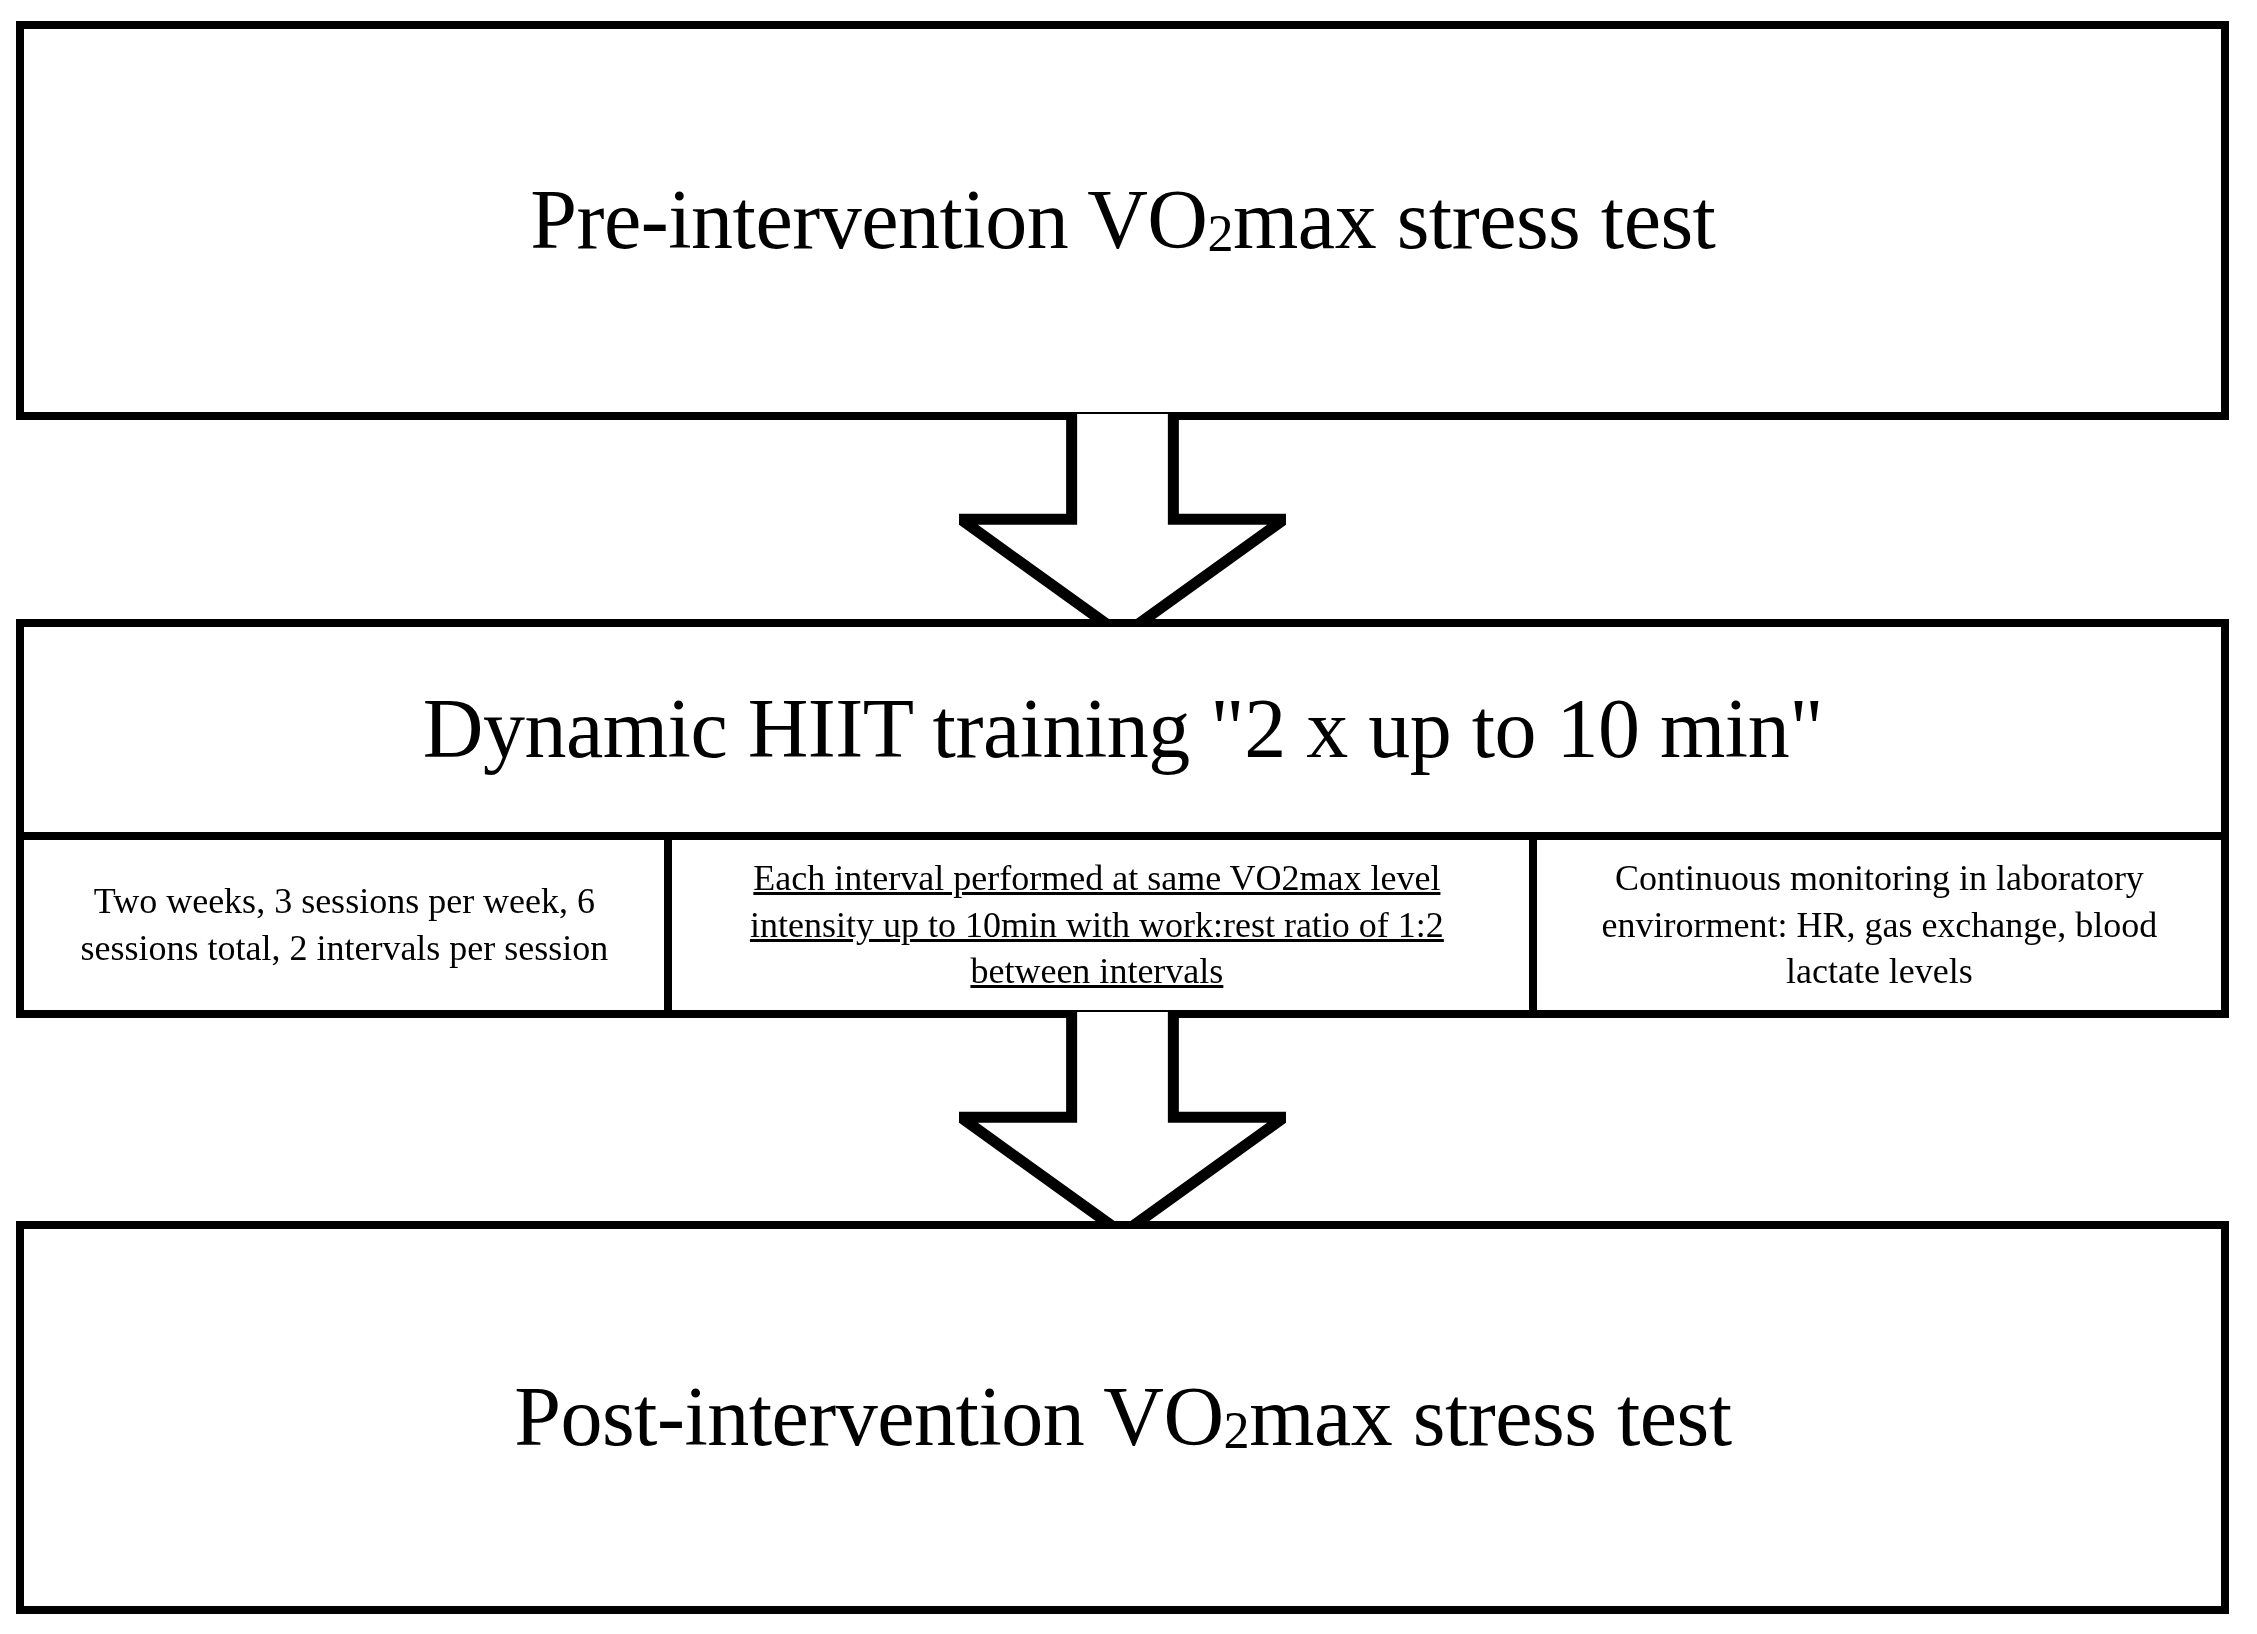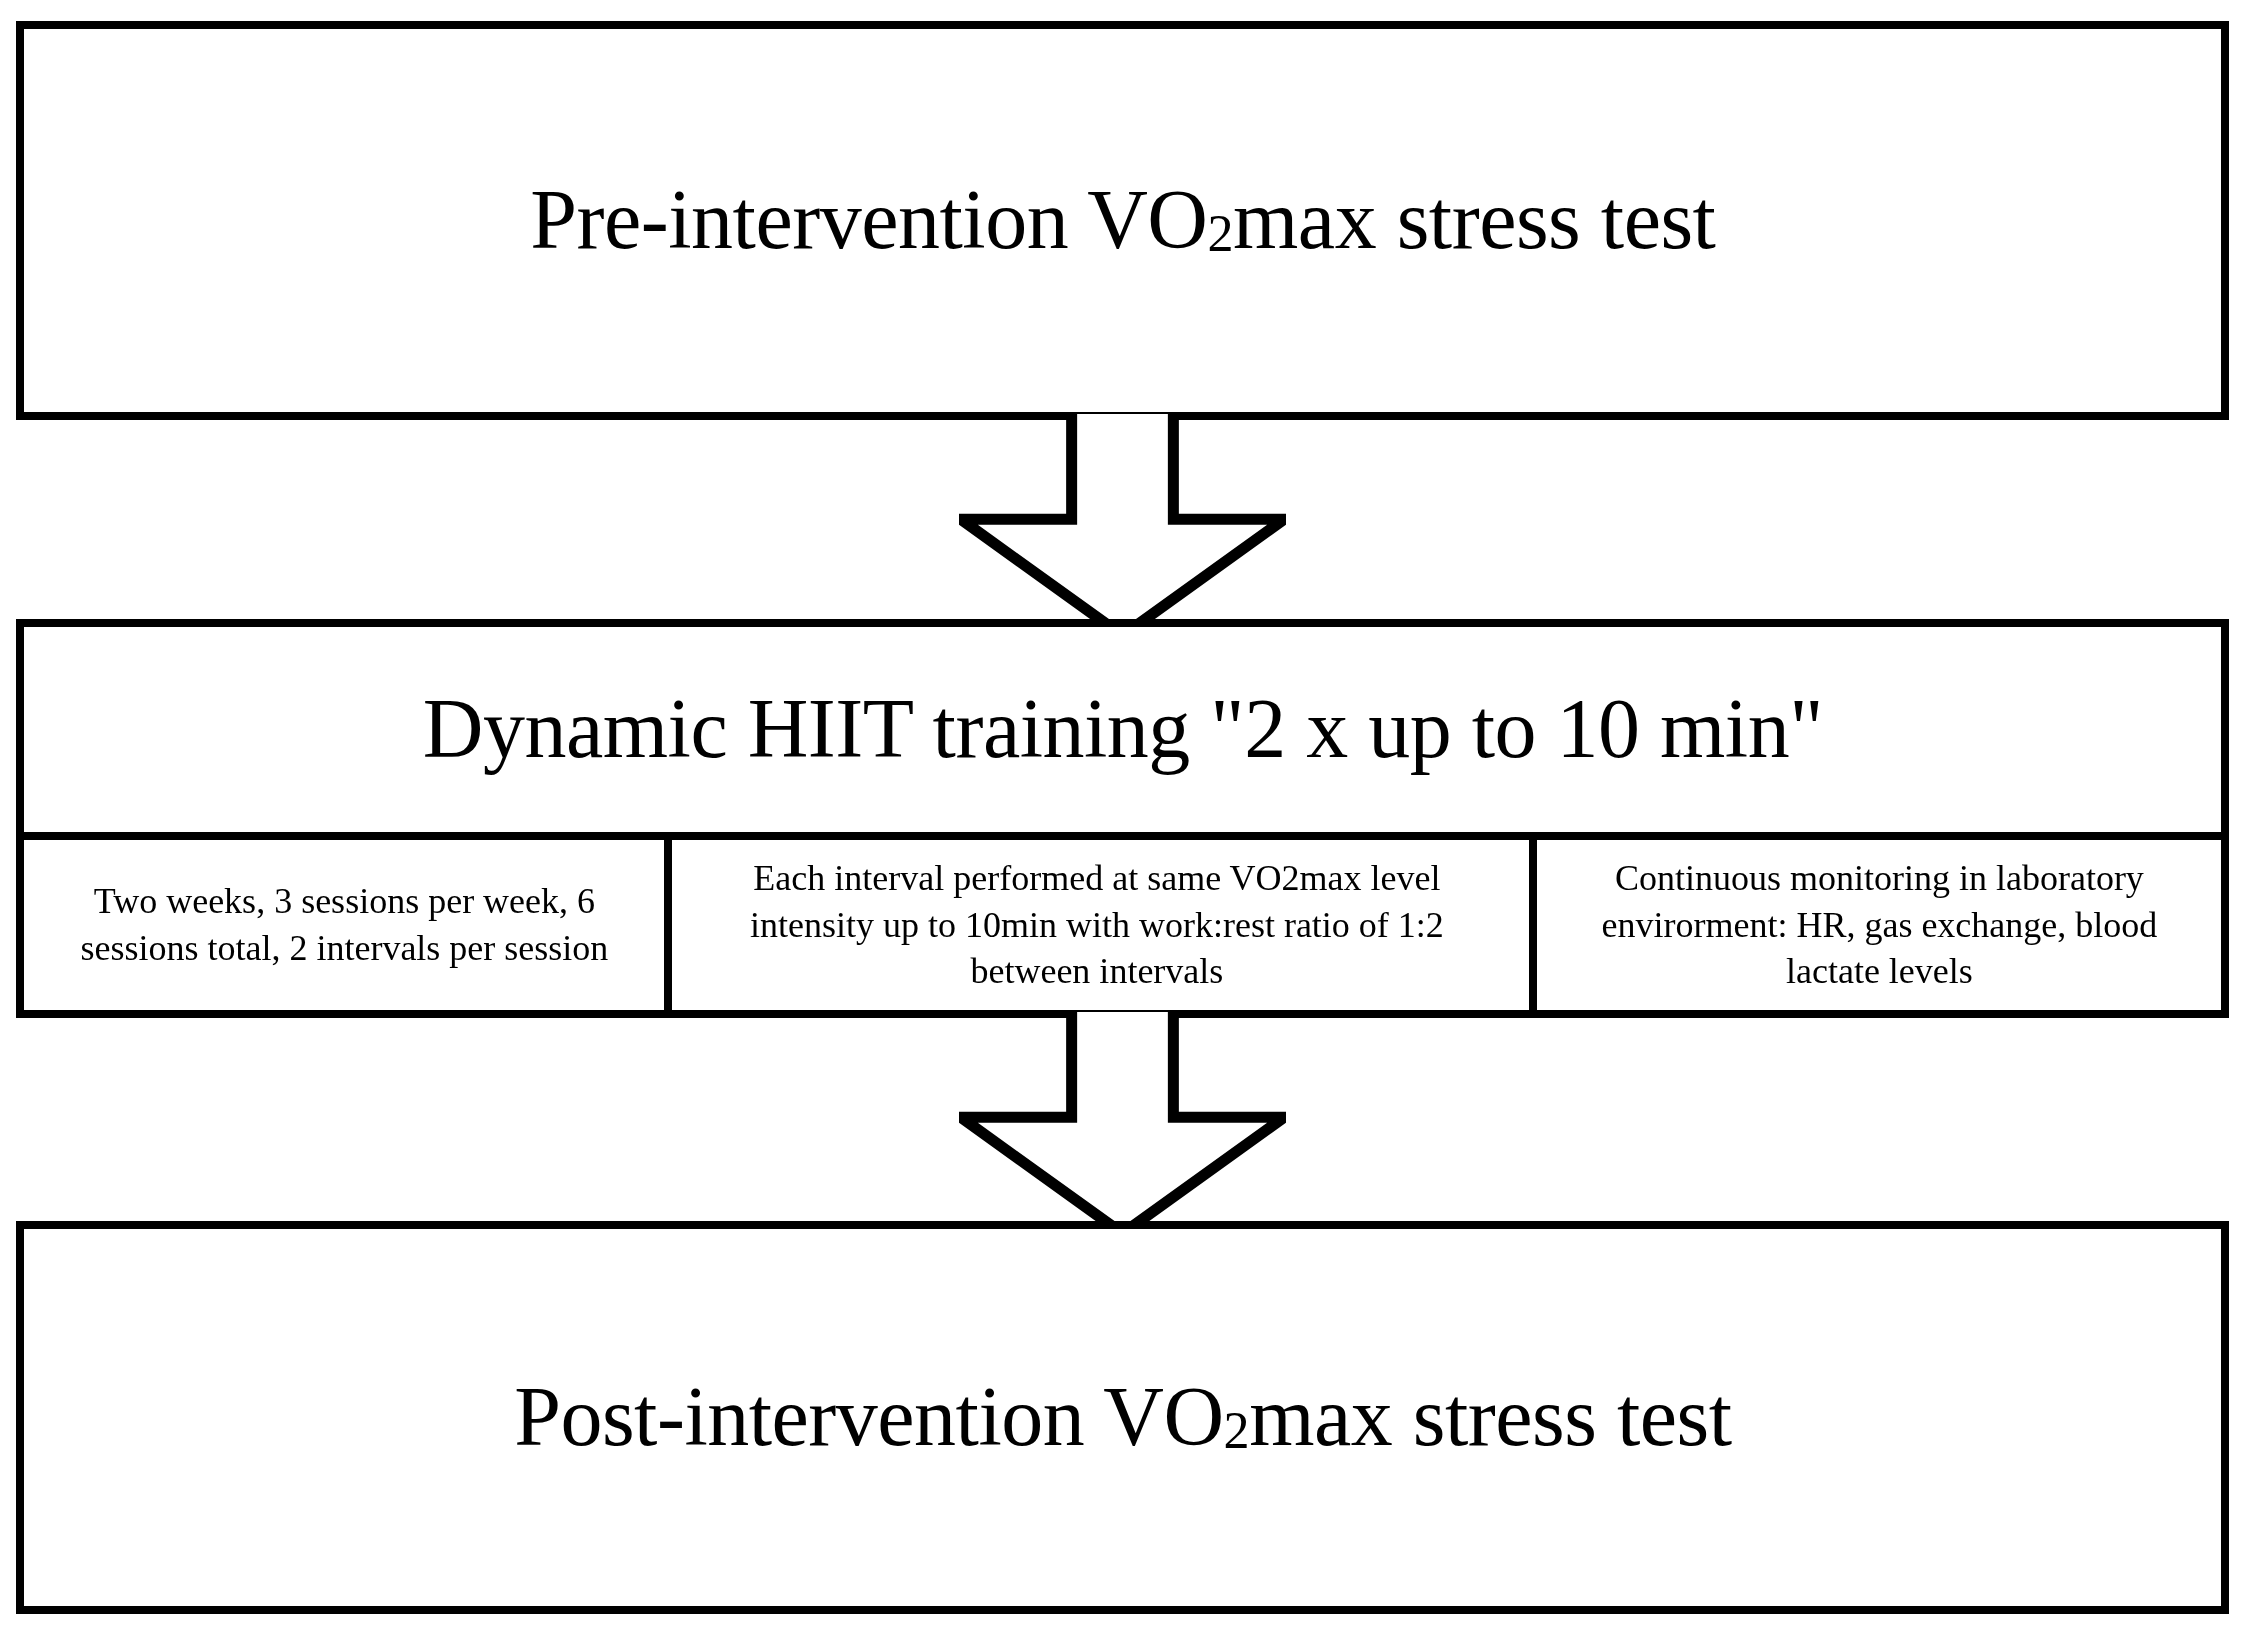--- a/index.html
+++ b/index.html
@@ -82,21 +82,21 @@
     display: flex;
     align-items: center;
     justify-content: center;
     text-align: center;
     font-size: 36px;
     line-height: 1.30;
     padding: 3.6px 14.5px;
     background: #ffffff;
   }
   .sub-cell.c1 { width: 640px; }
-  .sub-cell.c2 { width: 857px; border-left: 8.2px solid #000000; }
+  .sub-cell.c2 { width: 857px; border-left: 8.2px solid #000000; text-decoration: underline; }
   .sub-cell.c3 { flex: 1 1 auto; border-left: 8.2px solid #000000; margin-left: 8px; }
 
   
   #box-post {
     left: 16.4px;
     top: 1221px;
     width: 2213px;
     height: 393px;
     align-items: center;
   }

